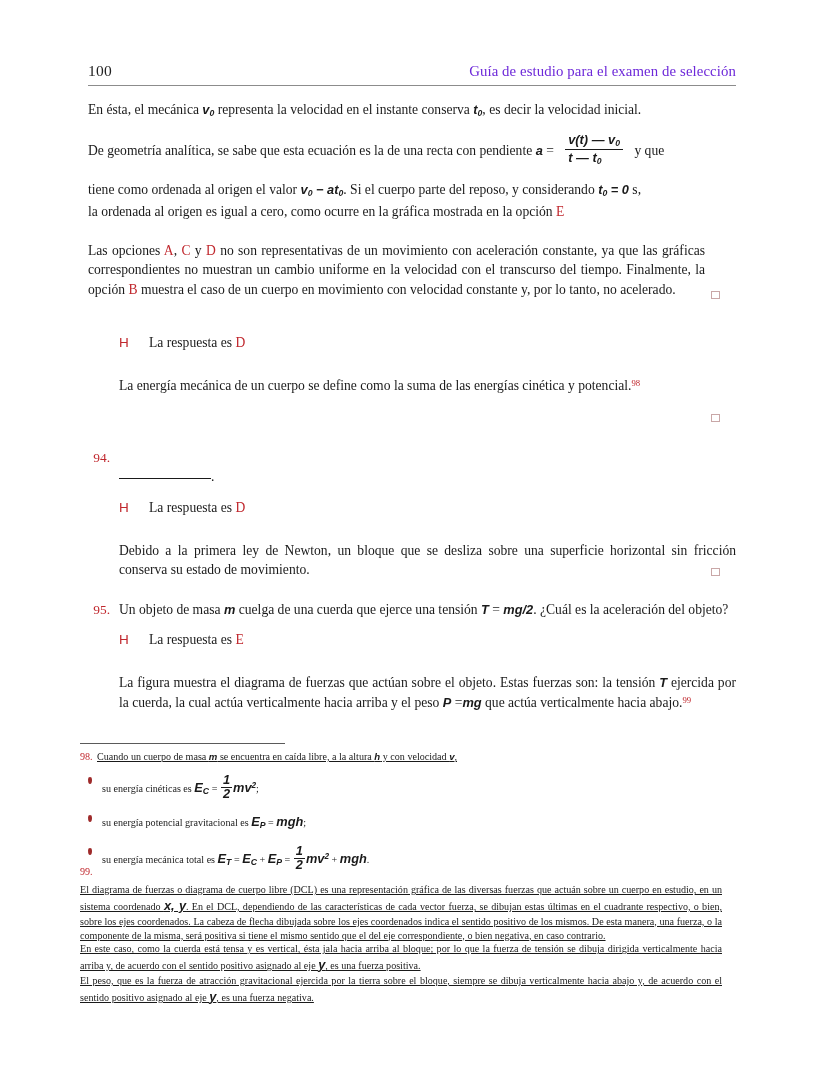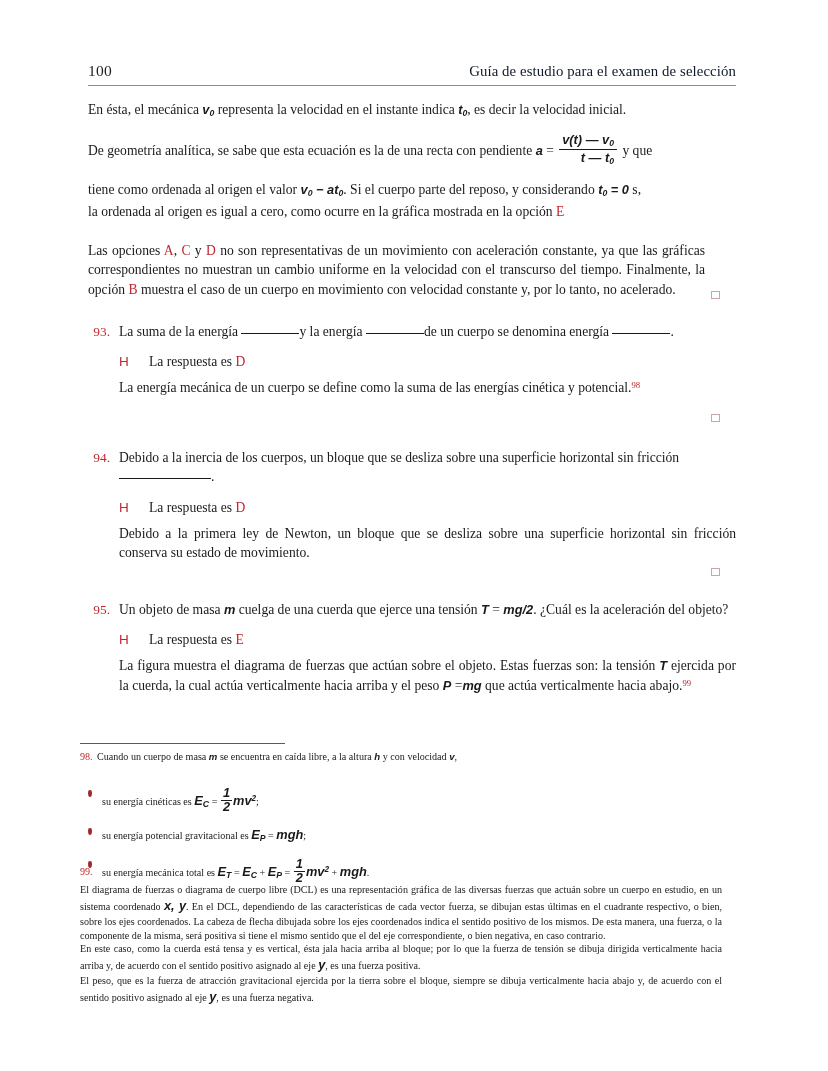--- a/index.html
+++ b/index.html
@@ -33,21 +33,21 @@
     align-items: baseline;
     justify-content: space-between;
   }
   .folio {
     font-size: 15.5px;
     color: #222;
     letter-spacing: 0.2px;
   }
   .head-title {
     font-size: 14.8px;
-    color: #0f172a;
+    color: #6d28d9;
     letter-spacing: 0.1px;
   }
   .header-rule {
     position: absolute;
     left: 88px;
     top: 85px;
     width: 648px;
     height: 1px;
     background: #8c8c8c;
   }
@@ -81,22 +81,22 @@
   .sup {
     font-size: 0.64em;
     vertical-align: 0.5em;
   }
   .red { color: #c0272d; }
 
   
   .frac {
     display: inline-block;
     vertical-align: -0.55em;
-    text-align: right;
-    margin: 0 2px;
+    text-align: left;
+    margin: 0 8px;
     line-height: 1.05;
   }
   .frac .num {
     display: block;
     padding: 0 3px 1px 3px;
     border-bottom: 1.2px solid #1a1a1a;
     white-space: nowrap;
   }
   .frac .den {
     display: block;
@@ -165,21 +165,21 @@
     font-family: "Liberation Sans", "DejaVu Sans", sans-serif;
     color: #c0272d;
     font-size: 13.5px;
     width: 30px;
     flex: 0 0 30px;
   }
   .anstext {
     font-size: 13.6px;
   }
   .expl {
-    margin-top: 8px;
+    margin-top: 25px;
     margin-left: 31px;
     width: 617px;
     font-size: 13.6px;
     line-height: 1.42;
     text-align: justify;
   }
 
   
   .marker-square {
     position: absolute;
@@ -212,26 +212,27 @@
     line-height: 1.36;
     text-align: justify;
   }
   .fn-num {
     color: #c0272d;
     flex: 0 0 17px;
     font-size: 10.1px;
   }
   .fn-body {
     flex: 1 1 auto;
+    text-decoration: underline;
   }
   .fn-body p { margin: 0; }
   .fn .mathit { font-size: 9.6px; }
 
   .fn-list {
-    margin: 23px 0 0 0;
+    margin: 10px 0 0 0;
     padding: 0;
     list-style: none;
   }
   .fn-list li {
     position: relative;
     padding-left: 22px;
     margin-bottom: 12px;
     font-size: 10.1px;
     line-height: 1.5;
   }
@@ -267,51 +268,47 @@
 <div class="page">
 
   <div class="header">
     <span class="folio">100</span>
     <span class="head-title">Guía de estudio para el examen de selección</span>
   </div>
   <div class="header-rule"></div>
 
   <div class="body-area">
 
-    <p class="para indent-1"><span>En ésta, el mecánica </span><span class="mathit"><span>v</span><span class="sub">0</span></span><span> representa la velocidad en el instante indica </span><span class="mathit"><span>t</span><span class="sub">0</span></span><span>, es decir la velocidad inicial.</span></p>
+    <p class="para indent-1"><span>En ésta, el mecánica </span><span class="mathit"><span>v</span><span class="sub">0</span></span><span> representa la velocidad en el instante conserva </span><span class="mathit"><span>t</span><span class="sub">0</span></span><span>, es decir la velocidad inicial.</span></p>
 
     <p class="para indent-1"><span>De geometría analítica, se sabe que esta ecuación es la de una recta con pendiente </span><span class="mathit">a</span><span> = </span><span class="frac"><span class="num mathit"><span>v(t) — v</span><span class="sub">0</span></span><span class="den mathit"><span>t — t</span><span class="sub">0</span></span></span><span> y que</span></p>
 
     <p class="para indent-1" style="margin-bottom:2px;"><span>tiene como ordenada al origen el valor </span><span class="mathit"><span>v</span><span class="sub">0</span></span><span class="mathit"> − </span><span class="mathit"><span>at</span><span class="sub">0</span></span><span>. Si el cuerpo parte del reposo, y considerando </span><span class="mathit"><span>t</span><span class="sub">0</span></span><span class="mathit"> = 0</span><span> s,</span></p>
 
     <p class="para indent-1"><span>la ordenada al origen es igual a cero, como ocurre en la gráfica mostrada en la opción </span><span class="red">E</span></p>
 
     <p class="para indent-1" style="margin-top:20px;"><span>Las opciones </span><span class="red">A</span><span>, </span><span class="red">C</span><span> y </span><span class="red">D</span><span> no son representativas de un movimiento con aceleración constante, ya que las gráficas correspondientes no muestran un cambio uniforme en la velocidad con el transcurso del tiempo. Finalmente, la opción </span><span class="red">B</span><span> muestra el caso de un cuerpo en movimiento con velocidad constante y, por lo tanto, no acelerado.</span></p>
   </div>
 
   <div class="marker-square" style="top:291px; left:711px;"></div>
   <div class="marker-square" style="top:414px; left:711px;"></div>
   <div class="marker-square" style="top:568px; left:711px;"></div>
 
   <div class="qblock" style="top:322px;">
-    <div class="qrow">
-      <span class="qnum">93.</span>
-      <span class="qtext"><span>La suma de la energía </span><span class="blank b-58"></span><span>y la energía </span><span class="blank b-58"></span><span>de un cuerpo se denomina energía </span><span class="blank b-58"></span><span>.</span></span>
-    </div>
     <div class="ansrow">
       <span class="hmark">H</span>
       <span class="anstext"><span>La respuesta es </span><span class="red">D</span></span>
     </div>
     <div class="expl"><span>La energía mecánica de un cuerpo se define como la suma de las energías cinética y potencial.</span><span class="sup red">98</span></div>
   </div>
 
   <div class="qblock" style="top:448px;">
     <div class="qrow">
       <span class="qnum">94.</span>
-      <span class="qtext"><span>Debido a la inercia de los cuerpos, un bloque que se desliza sobre una superficie horizontal sin fricción</span><br><span class="blank b-92"></span><span>.</span></span>
+      <span class="qtext"><br><span class="blank b-92"></span><span>.</span></span>
     </div>
     <div class="ansrow">
       <span class="hmark">H</span>
       <span class="anstext"><span>La respuesta es </span><span class="red">D</span></span>
     </div>
     <div class="expl">Debido a la primera ley de Newton, un bloque que se desliza sobre una superficie horizontal sin fricción conserva su estado de movimiento.</div>
   </div>
 
   <div class="qblock" style="top:600px;">
     <div class="qrow">

